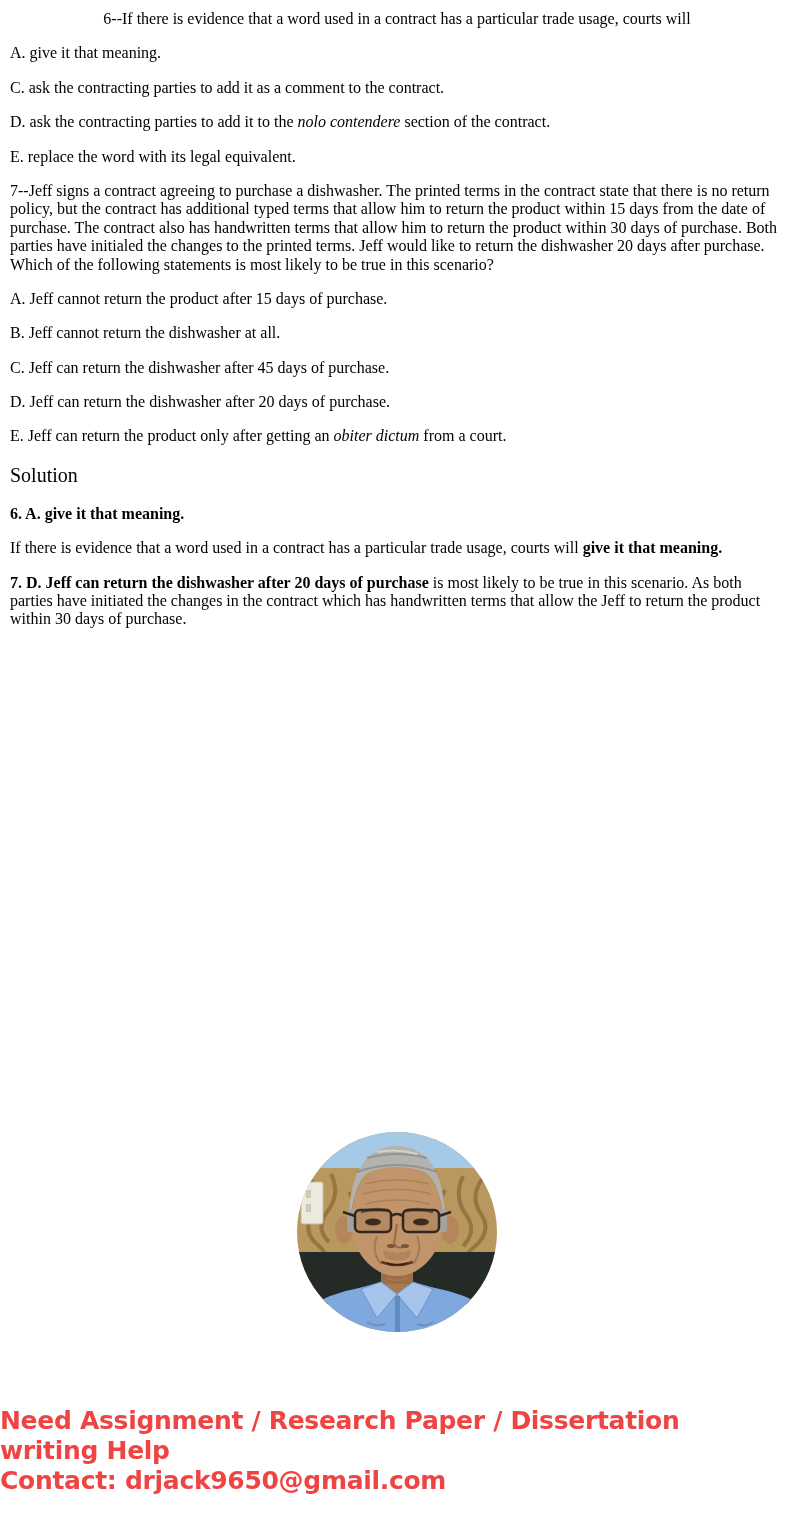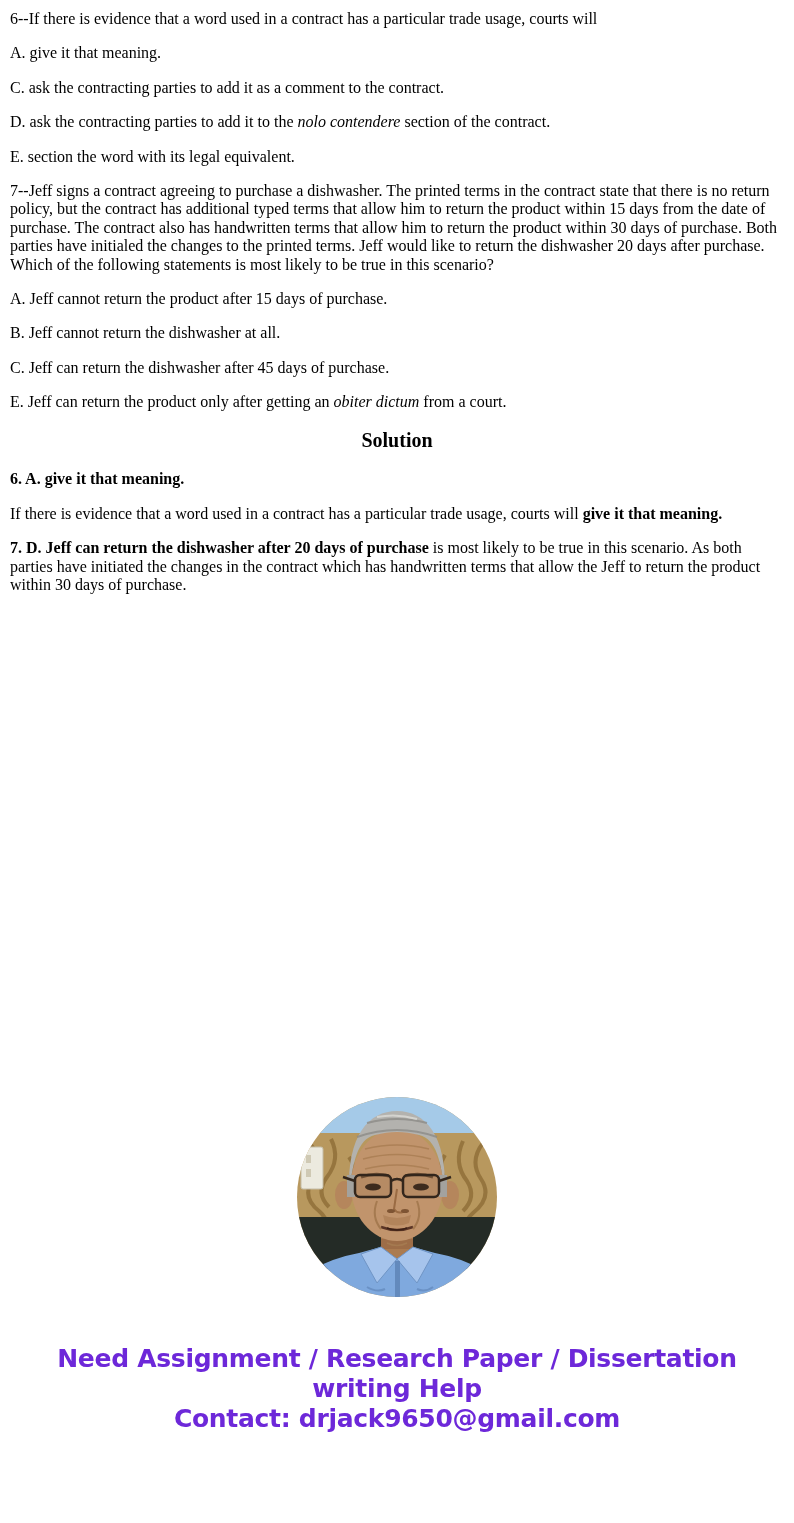--- a/index.html
+++ b/index.html
@@ -6,60 +6,59 @@
   html, body { margin: 0; padding: 0; }
   body {
     width: 794px; height: 1523px;
     background: #ffffff;
     font-family: "Liberation Serif", serif;
     font-size: 16px; line-height: 1.15; color: #000;
     overflow: hidden;
   }
   .doc { padding: 0 10px; }
   p.para { margin: 16px 0; }
-  p.first-para { margin-top: 10px; }
+  p.first-para { margin-top: 10px; text-align: center; }
   .bold { font-weight: bold; margin-top: 12px; }
   em { }
   h2.solution-heading {
     font-family: "Liberation Serif", serif;
-    font-size: 20px; font-weight: bold;
+    font-size: 20px; font-weight: normal;
     margin: 18px 0;
-    text-align: center;
   }
   .spacer { height: 487px; }
   .avatar-wrap { width: 200px; height: 200px; margin: 0 auto; }
   .avatar-wrap svg { display: block; }
   .site-footer {
-    margin-top: 47px;
-    text-align: center;
+    margin-top: 74px;
     font-family: "DejaVu Sans", sans-serif;
     font-weight: bold;
     font-size: 25px; line-height: 30px;
     letter-spacing: -0.3px;
-    color: #6d28d9;
+    color: #ef4444;
   }
 </style>
 </head>
 <body>
 
 <main class="doc">
 
   <section>
     <p class="para first-para">6--If there is evidence that a word used in a contract has a particular trade usage, courts will</p>
     <p class="para">A. give it that meaning.</p>
     <p class="para">C. ask the contracting parties to add it as a comment to the contract.</p>
     <p class="para"><span>D. ask the contracting parties to add it to the </span><em>nolo contendere</em><span> section of the contract.</span></p>
-    <p class="para">E. section the word with its legal equivalent.</p>
+    <p class="para">E. replace the word with its legal equivalent.</p>
   </section>
 
   <section>
     <p class="para">7--Jeff signs a contract agreeing to purchase a dishwasher. The printed terms in the contract state that there is no return policy, but the contract has additional typed terms that allow him to return the product within 15 days from the date of purchase. The contract also has handwritten terms that allow him to return the product within 30 days of purchase. Both parties have initialed the changes to the printed terms. Jeff would like to return the dishwasher 20 days after purchase. Which of the following statements is most likely to be true in this scenario?</p>
     <p class="para">A. Jeff cannot return the product after 15 days of purchase.</p>
     <p class="para">B. Jeff cannot return the dishwasher at all.</p>
     <p class="para">C. Jeff can return the dishwasher after 45 days of purchase.</p>
+    <p class="para">D. Jeff can return the dishwasher after 20 days of purchase.</p>
     <p class="para"><span>E. Jeff can return the product only after getting an </span><em>obiter dictum</em><span> from a court.</span></p>
   </section>
 
   <section>
     <h2 class="solution-heading">Solution</h2>
     <p class="para bold">6. A. give it that meaning.</p>
     <p class="para"><span>If there is evidence that a word used in a contract has a particular trade usage, courts will </span><span class="bold">give it that meaning.</span></p>
     <p class="para"><span class="bold">7. D. Jeff can return the dishwasher after 20 days of purchase</span><span> is most likely to be true in this scenario. As both parties have initiated the changes in the contract which has handwritten terms that allow the Jeff to return the product within 30 days of purchase.</span></p>
   </section>
 

